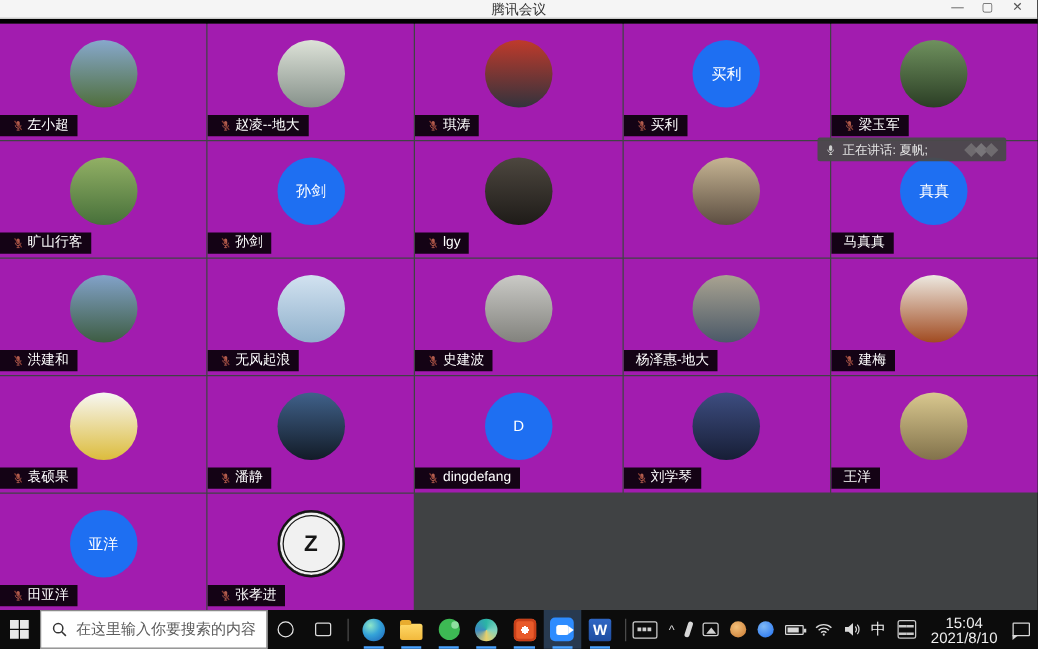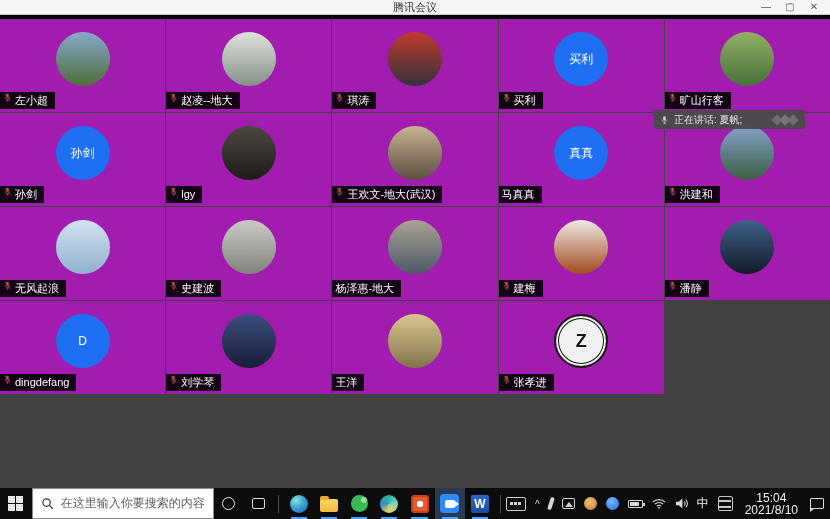--- a/index.html
+++ b/index.html
@@ -20,22 +20,22 @@
   .grid { position:absolute; top:19px; left:0; width:830px; height:469px;
     display:grid; grid-template-columns:repeat(5,1fr);
     grid-template-rows:repeat(5,1fr); gap:1px; background:#404244; }
   .tile { position:relative; background:#a21caf; overflow:hidden; }
   .avatar { width:54px; height:54px; border-radius:50%;
     margin:13px auto 0 auto; display:flex; align-items:center;
     justify-content:center; font-size:12px; color:#fff; overflow:hidden; }
   .avatar.logo { border:2px solid #161616; font-weight:bold; font-size:18px;
     box-shadow:inset 0 0 0 2px #f1f1f1, inset 0 0 0 3px #161616; }
   .name-tag { position:absolute; left:0; bottom:3px; background:rgba(0,0,0,0.88);
-    color:#fff; font-size:11px; line-height:15px; padding:1px 7px 1px 3px;
-    display:flex; gap:3px; max-width:96%; white-space:nowrap; }
+    color:#fff; font-size:11px; line-height:15px; padding:1px 7px 1px 10px;
+    display:flex; align-items:center; gap:3px; max-width:96%; white-space:nowrap; }
   .mic { flex:0 0 auto; display:inline-flex; }
 
   
   .toast { position:absolute; top:110px; left:654px; width:151px; height:19px;
     background:rgba(74,74,74,0.95); border-radius:2px; display:flex;
     align-items:center; padding:0 6px; gap:5px; z-index:5; }
   .toast .toast-text { font-size:10px; color:#e3e3e3; white-space:nowrap; }
   .toast .watermark { margin-left:auto; position:relative; width:26px; height:12px; opacity:.55; }
   .toast .watermark i { position:absolute; width:8px; height:8px; background:#8a8a8a;
     transform:rotate(45deg); top:2px; }
@@ -186,20 +186,34 @@
           <rect x="4.3" y="1" width="3.4" height="6" rx="1.7" fill="#b35d4f"></rect>
           <path d="M3 5.6c0 1.7 1.3 3 3 3s3-1.3 3-3" stroke="#b35d4f" fill="none" stroke-width="1"></path>
           <path d="M6 8.6v1.8M4.4 10.8h3.2" stroke="#b35d4f" stroke-width="1"></path>
           <path d="M2.2 1l7.6 9.6" stroke="#8a3f35" stroke-width="1.3"></path>
         </svg>
       </span>
       <span class="name-text">买利</span>
     </div>
   </div>
 
+  <div class="tile">
+    <div class="avatar" style="background: linear-gradient(rgb(111, 145, 94), rgb(43, 62, 37));"></div>
+    <div class="name-tag">
+      <span class="mic">
+        <svg width="9" height="9" viewBox="0 0 12 12">
+          <rect x="4.3" y="1" width="3.4" height="6" rx="1.7" fill="#b35d4f"></rect>
+          <path d="M3 5.6c0 1.7 1.3 3 3 3s3-1.3 3-3" stroke="#b35d4f" fill="none" stroke-width="1"></path>
+          <path d="M6 8.6v1.8M4.4 10.8h3.2" stroke="#b35d4f" stroke-width="1"></path>
+          <path d="M2.2 1l7.6 9.6" stroke="#8a3f35" stroke-width="1.3"></path>
+        </svg>
+      </span>
+      <span class="name-text">梁玉军</span>
+    </div>
+  </div>
 
   <div class="tile">
     <div class="avatar" style="background: linear-gradient(rgb(146, 176, 101), rgb(71, 112, 58));"></div>
     <div class="name-tag">
       <span class="mic">
         <svg width="9" height="9" viewBox="0 0 12 12">
           <rect x="4.3" y="1" width="3.4" height="6" rx="1.7" fill="#b35d4f"></rect>
           <path d="M3 5.6c0 1.7 1.3 3 3 3s3-1.3 3-3" stroke="#b35d4f" fill="none" stroke-width="1"></path>
           <path d="M6 8.6v1.8M4.4 10.8h3.2" stroke="#b35d4f" stroke-width="1"></path>
           <path d="M2.2 1l7.6 9.6" stroke="#8a3f35" stroke-width="1.3"></path>
@@ -234,31 +248,20 @@
           <path d="M6 8.6v1.8M4.4 10.8h3.2" stroke="#b35d4f" stroke-width="1"></path>
           <path d="M2.2 1l7.6 9.6" stroke="#8a3f35" stroke-width="1.3"></path>
         </svg>
       </span>
       <span class="name-text">lgy</span>
     </div>
   </div>
 
   <div class="tile">
     <div class="avatar" style="background: linear-gradient(rgb(198, 180, 147), rgb(92, 78, 65));"></div>
-    <div class="name-tag">
-      <span class="mic">
-        <svg width="9" height="9" viewBox="0 0 12 12">
-          <rect x="4.3" y="1" width="3.4" height="6" rx="1.7" fill="#b35d4f"></rect>
-          <path d="M3 5.6c0 1.7 1.3 3 3 3s3-1.3 3-3" stroke="#b35d4f" fill="none" stroke-width="1"></path>
-          <path d="M6 8.6v1.8M4.4 10.8h3.2" stroke="#b35d4f" stroke-width="1"></path>
-          <path d="M2.2 1l7.6 9.6" stroke="#8a3f35" stroke-width="1.3"></path>
-        </svg>
-      </span>
-      <span class="name-text">王欢文-地大(武汉)</span>
-    </div>
   </div>
 
   <div class="tile">
     <div class="avatar" style="background: rgb(30, 111, 242);">真真</div>
     <div class="name-tag">
 
       <span class="name-text">马真真</span>
     </div>
   </div>
 
@@ -323,20 +326,34 @@
           <rect x="4.3" y="1" width="3.4" height="6" rx="1.7" fill="#b35d4f"></rect>
           <path d="M3 5.6c0 1.7 1.3 3 3 3s3-1.3 3-3" stroke="#b35d4f" fill="none" stroke-width="1"></path>
           <path d="M6 8.6v1.8M4.4 10.8h3.2" stroke="#b35d4f" stroke-width="1"></path>
           <path d="M2.2 1l7.6 9.6" stroke="#8a3f35" stroke-width="1.3"></path>
         </svg>
       </span>
       <span class="name-text">建梅</span>
     </div>
   </div>
 
+  <div class="tile">
+    <div class="avatar" style="background: linear-gradient(rgb(247, 247, 243), rgb(220, 188, 60));"></div>
+    <div class="name-tag">
+      <span class="mic">
+        <svg width="9" height="9" viewBox="0 0 12 12">
+          <rect x="4.3" y="1" width="3.4" height="6" rx="1.7" fill="#b35d4f"></rect>
+          <path d="M3 5.6c0 1.7 1.3 3 3 3s3-1.3 3-3" stroke="#b35d4f" fill="none" stroke-width="1"></path>
+          <path d="M6 8.6v1.8M4.4 10.8h3.2" stroke="#b35d4f" stroke-width="1"></path>
+          <path d="M2.2 1l7.6 9.6" stroke="#8a3f35" stroke-width="1.3"></path>
+        </svg>
+      </span>
+      <span class="name-text">袁硕果</span>
+    </div>
+  </div>
 
   <div class="tile">
     <div class="avatar" style="background: linear-gradient(rgb(64, 97, 138), rgb(18, 27, 39));"></div>
     <div class="name-tag">
       <span class="mic">
         <svg width="9" height="9" viewBox="0 0 12 12">
           <rect x="4.3" y="1" width="3.4" height="6" rx="1.7" fill="#b35d4f"></rect>
           <path d="M3 5.6c0 1.7 1.3 3 3 3s3-1.3 3-3" stroke="#b35d4f" fill="none" stroke-width="1"></path>
           <path d="M6 8.6v1.8M4.4 10.8h3.2" stroke="#b35d4f" stroke-width="1"></path>
           <path d="M2.2 1l7.6 9.6" stroke="#8a3f35" stroke-width="1.3"></path>
@@ -377,20 +394,34 @@
   </div>
 
   <div class="tile">
     <div class="avatar" style="background: linear-gradient(rgb(217, 200, 143), rgb(130, 114, 75));"></div>
     <div class="name-tag">
 
       <span class="name-text">王洋</span>
     </div>
   </div>
 
+  <div class="tile">
+    <div class="avatar" style="background: rgb(30, 111, 242);">亚洋</div>
+    <div class="name-tag">
+      <span class="mic">
+        <svg width="9" height="9" viewBox="0 0 12 12">
+          <rect x="4.3" y="1" width="3.4" height="6" rx="1.7" fill="#b35d4f"></rect>
+          <path d="M3 5.6c0 1.7 1.3 3 3 3s3-1.3 3-3" stroke="#b35d4f" fill="none" stroke-width="1"></path>
+          <path d="M6 8.6v1.8M4.4 10.8h3.2" stroke="#b35d4f" stroke-width="1"></path>
+          <path d="M2.2 1l7.6 9.6" stroke="#8a3f35" stroke-width="1.3"></path>
+        </svg>
+      </span>
+      <span class="name-text">田亚洋</span>
+    </div>
+  </div>
 
 
   <div class="tile">
     <div class="avatar logo" style="background: rgb(241, 241, 241); color: rgb(22, 22, 22);">Z</div>
     <div class="name-tag">
       <span class="mic">
         <svg width="9" height="9" viewBox="0 0 12 12">
           <rect x="4.3" y="1" width="3.4" height="6" rx="1.7" fill="#b35d4f"></rect>
           <path d="M3 5.6c0 1.7 1.3 3 3 3s3-1.3 3-3" stroke="#b35d4f" fill="none" stroke-width="1"></path>
           <path d="M6 8.6v1.8M4.4 10.8h3.2" stroke="#b35d4f" stroke-width="1"></path>

